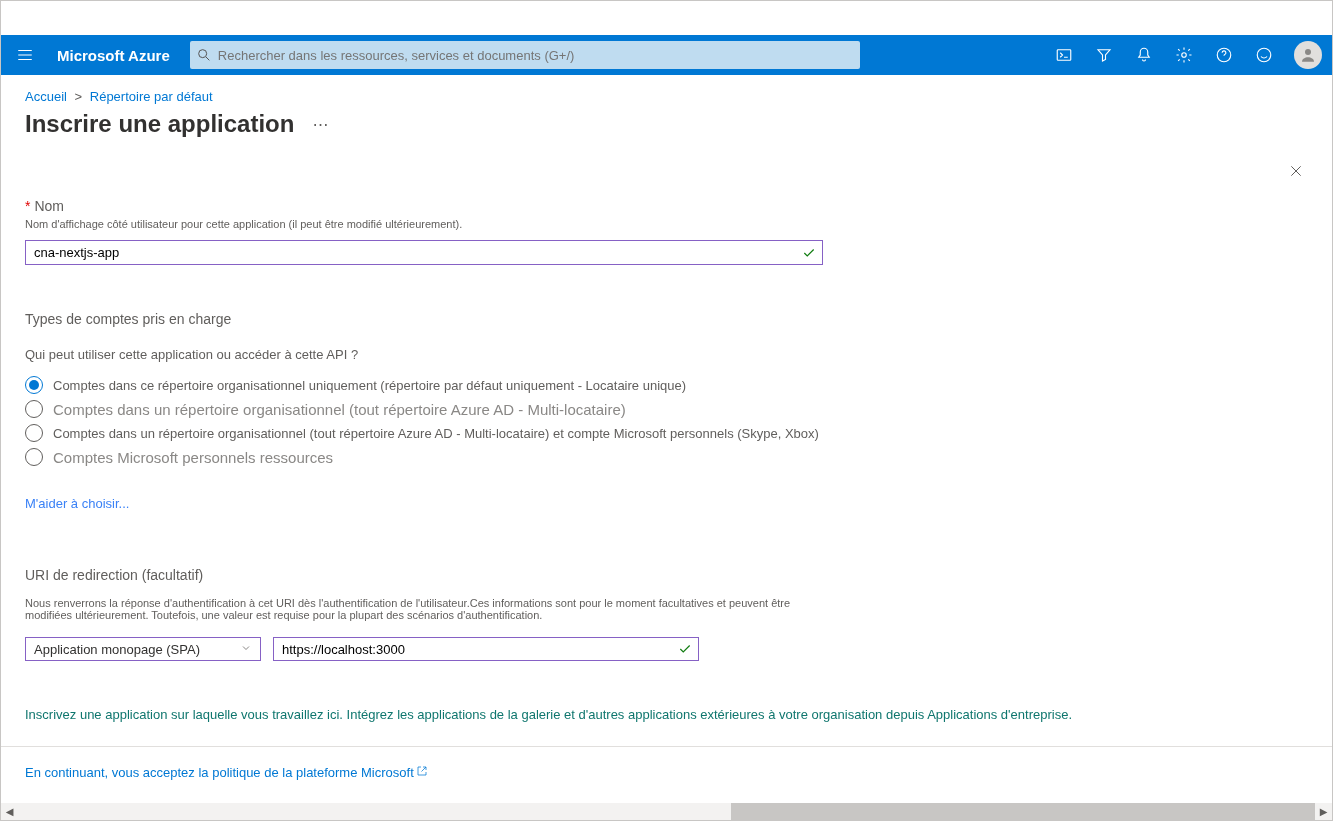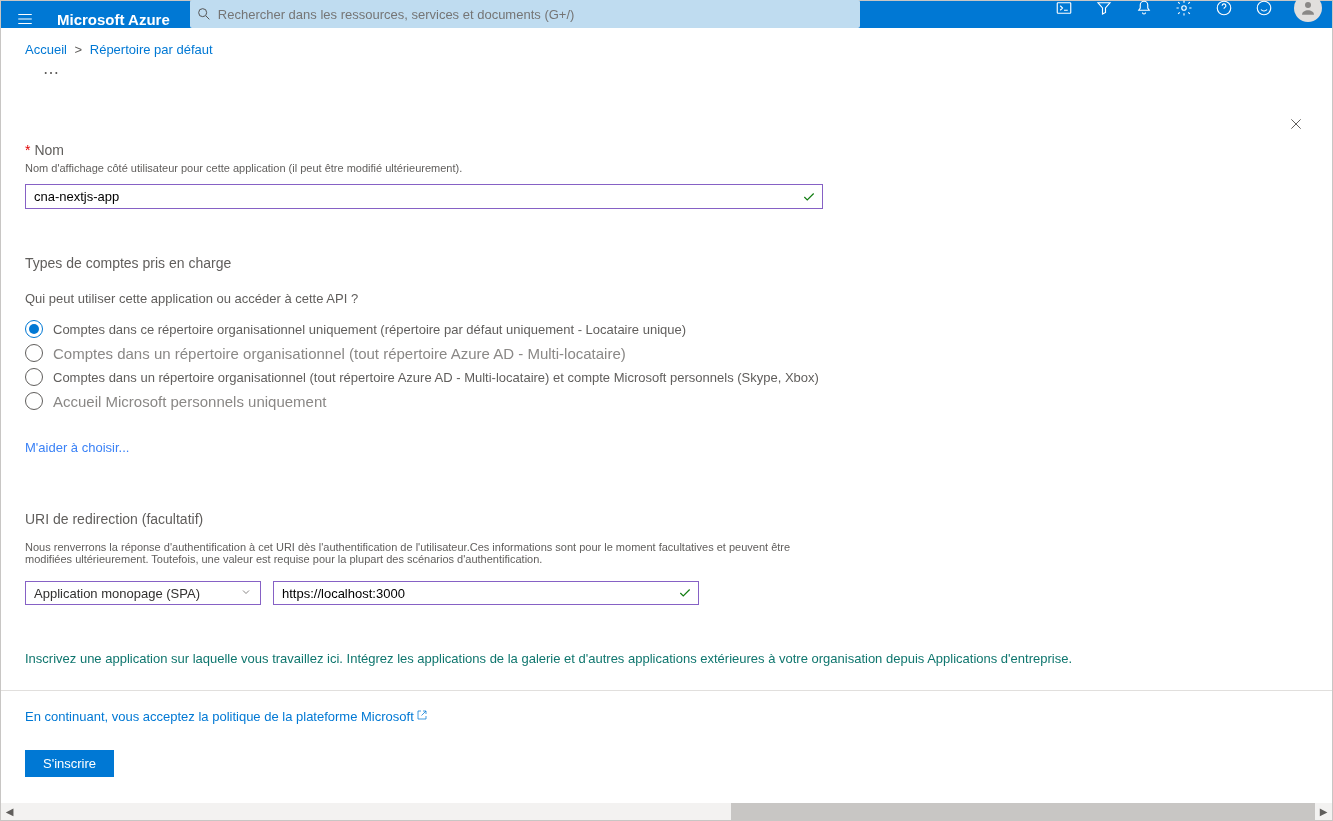--- a/index.html
+++ b/index.html
@@ -1,18 +1,18 @@
 <!DOCTYPE html>
 <html><head>
 <meta charset="utf-8">
 <style>
   * { box-sizing: border-box; margin: 0; padding: 0; }
   html, body { height: 100%; width: 100%; font-family: "Segoe UI", Arial, sans-serif; font-size: 13px; color: #323130; background: #fff; overflow: hidden; }
   .app { display: flex; flex-direction: column; height: 821px; width: 1333px; border: 1px solid #c8c6c4; }
-  .topbar { height: 27px; background: #0078d4; display: flex; align-items: flex-end; color: #fff; }
+  .topbar { height: 40px; background: #0078d4; display: flex; align-items: center; color: #fff; margin-top: 34px; }
   .hamburger { width: 48px; display: flex; align-items: center; justify-content: center; cursor: pointer; }
   .brand { font-weight: 600; font-size: 15px; padding: 0 16px 0 8px; white-space: nowrap; }
   .search-wrap { flex: 0 0 670px; height: 28px; background: #bfdcf0; border-radius: 2px; display: flex; align-items: center; padding: 0 6px; margin-left: 4px; }
   .search-wrap input { flex: 1; border: none; background: transparent; outline: none; font-size: 13px; color: #444; }
   .search-icon { width: 16px; height: 16px; margin-right: 6px; color: #555; }
   .topbar-spacer { flex: 1; }
   .topbar-icons { display: flex; align-items: center; }
   .topbar-icon { width: 40px; height: 40px; display: flex; align-items: center; justify-content: center; cursor: pointer; }
   .topbar-icon svg { width: 18px; height: 18px; stroke: #fff; fill: none; stroke-width: 1.5; }
   .avatar { width: 28px; height: 28px; border-radius: 50%; background: #e1dfdd; display: flex; align-items: center; justify-content: center; margin: 0 10px; }
@@ -127,20 +127,21 @@
   </div>
 
   <div class="content-area">
     <div class="breadcrumbs">
       <a href="#">Accueil</a>
       <span class="breadcrumb-sep">&gt;</span>
       <a href="#">Répertoire par défaut</a>
     </div>
 
     <div class="page-header">
+      <div class="page-title">Inscrire une application</div>
       <div class="page-ellipsis">⋯</div>
     </div>
 
     <div class="close-blade">
       <svg viewBox="0 0 24 24">
           <path d="M5 5l14 14M19 5L5 19"></path>
         </svg>
     </div>
 
     <div class="form">
@@ -168,21 +169,21 @@
         <div class="radio-row alt">
           <div class="radio"></div>
           <div class="radio-label">Comptes dans un répertoire organisationnel (tout répertoire Azure AD - Multi-locataire)</div>
         </div>
         <div class="radio-row">
           <div class="radio"></div>
           <div class="radio-label">Comptes dans un répertoire organisationnel (tout répertoire Azure AD - Multi-locataire) et compte Microsoft personnels (Skype, Xbox)</div>
         </div>
         <div class="radio-row alt">
           <div class="radio"></div>
-          <div class="radio-label">Accueil Microsoft personnels uniquement</div>
+          <div class="radio-label">Comptes Microsoft personnels ressources</div>
         </div>
       </div>
 
       <div class="help-link">
         <a href="#">M'aider à choisir...</a>
       </div>
 
       <div class="section-label" style="margin-top:56px;">URI de redirection (facultatif)</div>
       <div class="field-help" style="margin-top:14px;max-width:800px;">Nous renverrons la réponse d'authentification à cet URI dès l'authentification de l'utilisateur.Ces informations sont pour le moment facultatives et peuvent être modifiées ultérieurement. Toutefois, une valeur est requise pour la plupart des scénarios d'authentification.</div>
 

